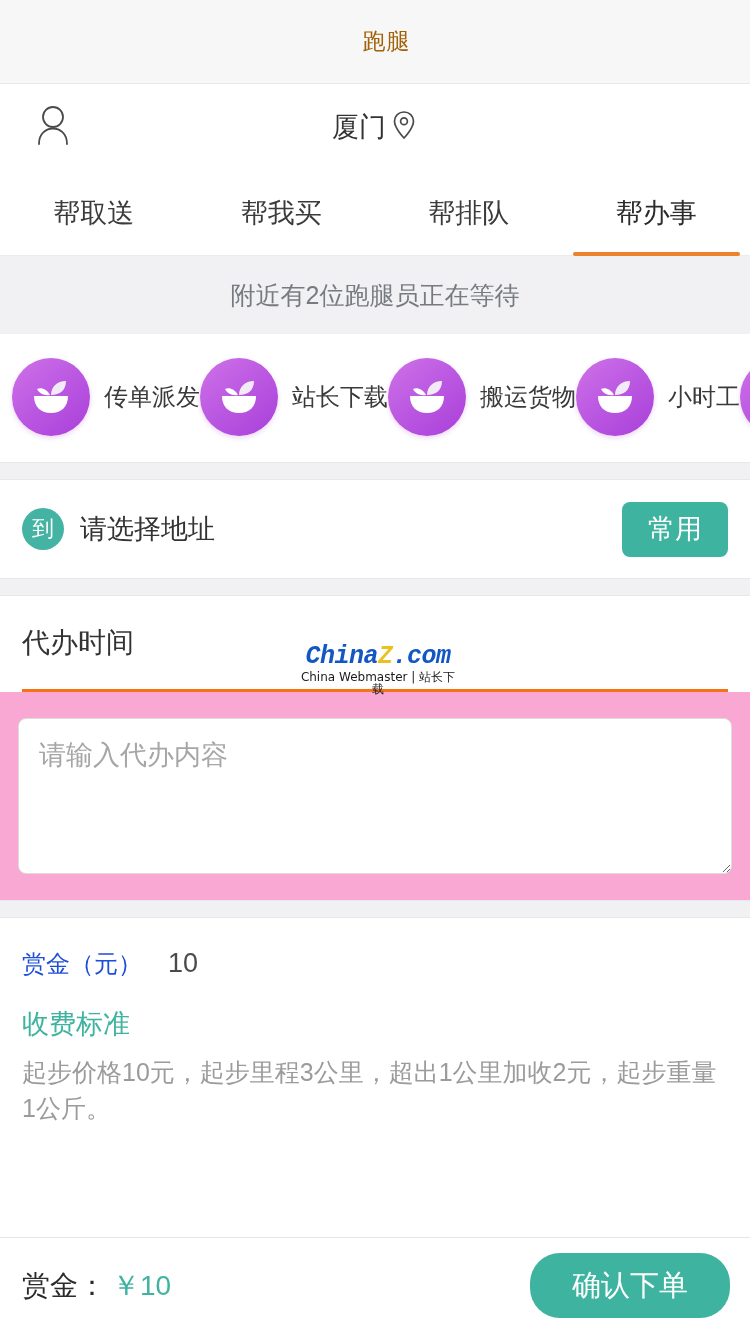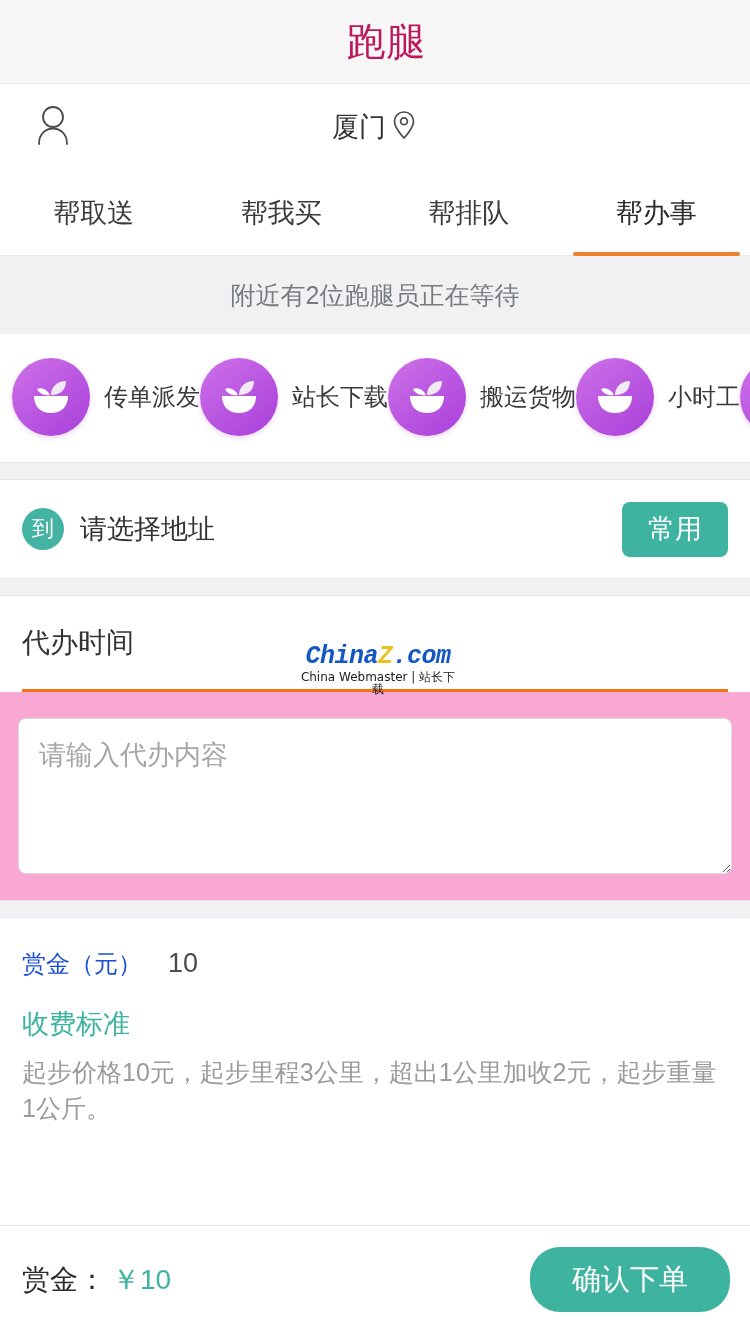--- a/index.html
+++ b/index.html
@@ -10,21 +10,21 @@
     overflow: hidden;
   }
   .phone { position: relative; width: 750px; height: 1333px; background: #fff; }
 
   
   .titlebar {
     height: 84px; background: #f7f7f7;
     display: flex; align-items: center; justify-content: center;
     border-bottom: 1px solid #e8e8e8;
   }
-  .titlebar .title { font-size: 39px; color: #be185d; letter-spacing: 1px; margin-left: 23px; }
+  .titlebar .title { font-size: 23px; color: #a16207; letter-spacing: 1px; margin-left: 23px; }
 
   
   .locbar {
     height: 86px; background: #fff;
     display: flex; align-items: center; position: relative;
   }
   .user-icon { position: absolute; left: 34px; top: 50%; transform: translateY(-50%); }
   .loc-center {
     position: absolute; left: 0; right: 0; top: 50%; transform: translateY(-50%);
     display: flex; align-items: center; justify-content: center; gap: 4px;
@@ -105,21 +105,21 @@
   
   .reward { background: #fff; padding: 30px 22px 6px 22px; }
   .reward-row { display: flex; align-items: baseline; gap: 26px; }
   .reward-label { font-size: 24px; color: #1d4ed8; }
   .reward-value { font-size: 27px; color: #4a4a4a; }
   .fee-title { font-size: 27px; color: #3eb3a0; margin-top: 26px; }
   .fee-desc { font-size: 25px; color: #9b9b9b; line-height: 1.45; margin-top: 12px; padding-right: 6px; }
 
   
   .bottombar {
-    position: absolute; left: 0; right: 0; bottom: 0; height: 108px;
+    position: absolute; left: 0; right: 0; bottom: 0; height: 96px;
     background: #fff; border-top: 1px solid #e6e6e6;
     display: flex; align-items: center; justify-content: space-between;
     padding: 0 20px 0 22px;
   }
   .bb-left { display: flex; align-items: baseline; gap: 6px; }
   .bb-label { font-size: 28px; color: #2b2b2b; }
   .bb-amount { font-size: 28px; color: #3eb3a0; }
   .btn-submit {
     background: #3eb3a0; color: #fff; font-size: 29px;
     padding: 18px 42px; border-radius: 30px; border: none; line-height: 1;

